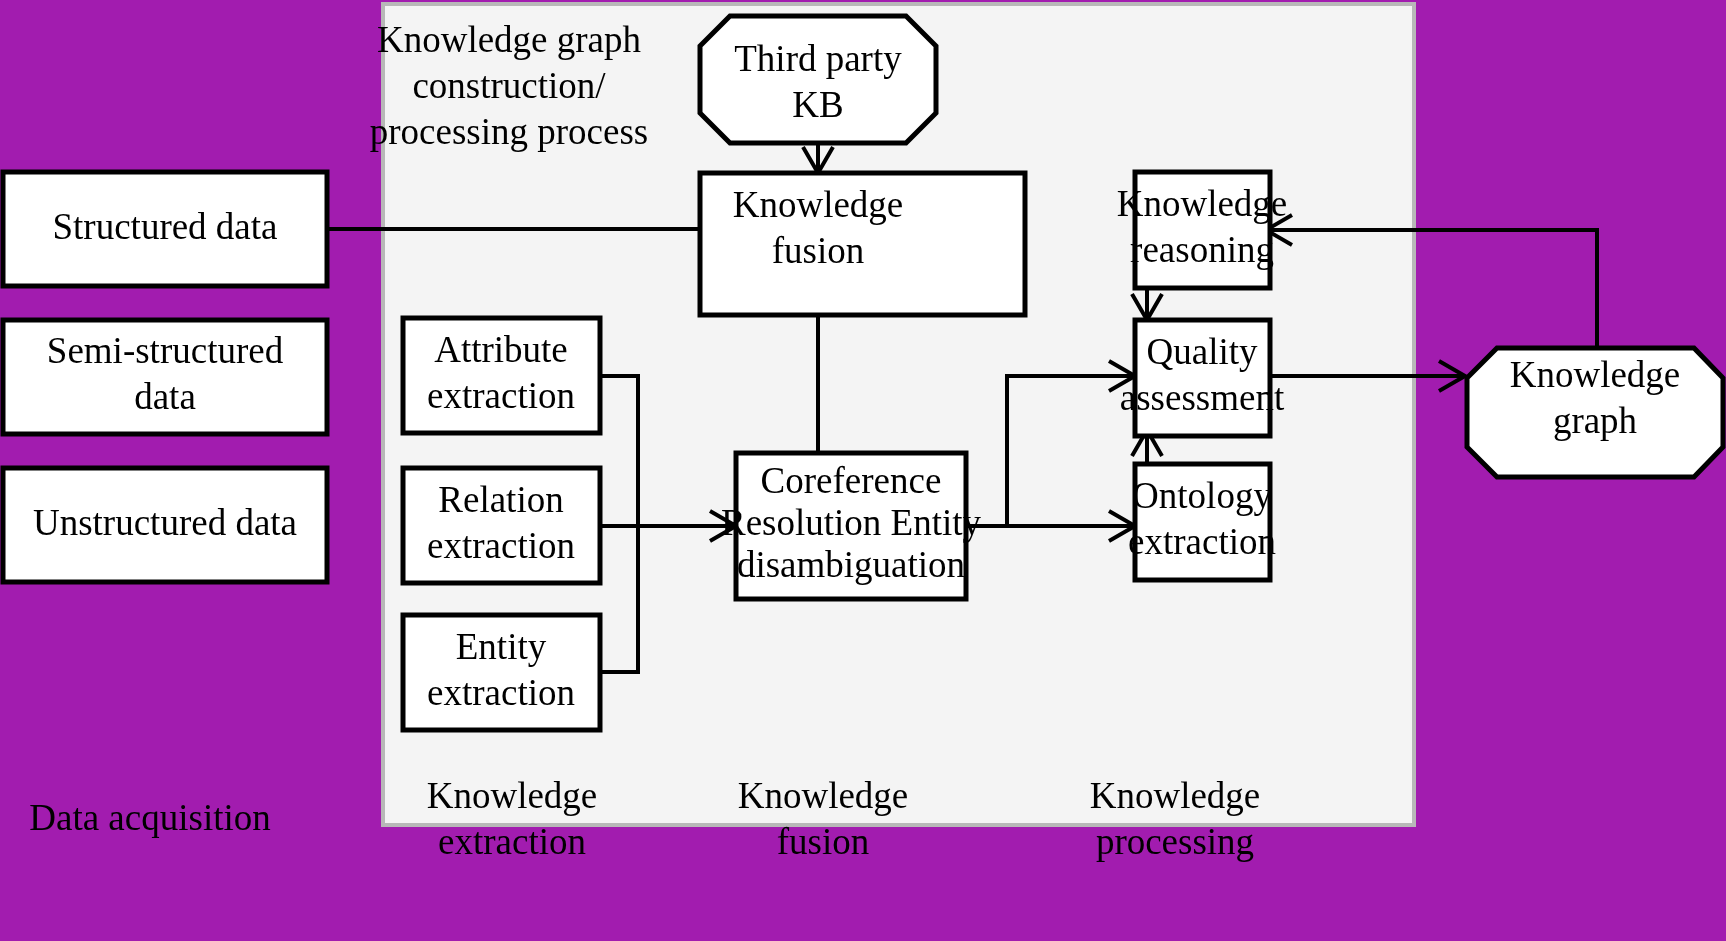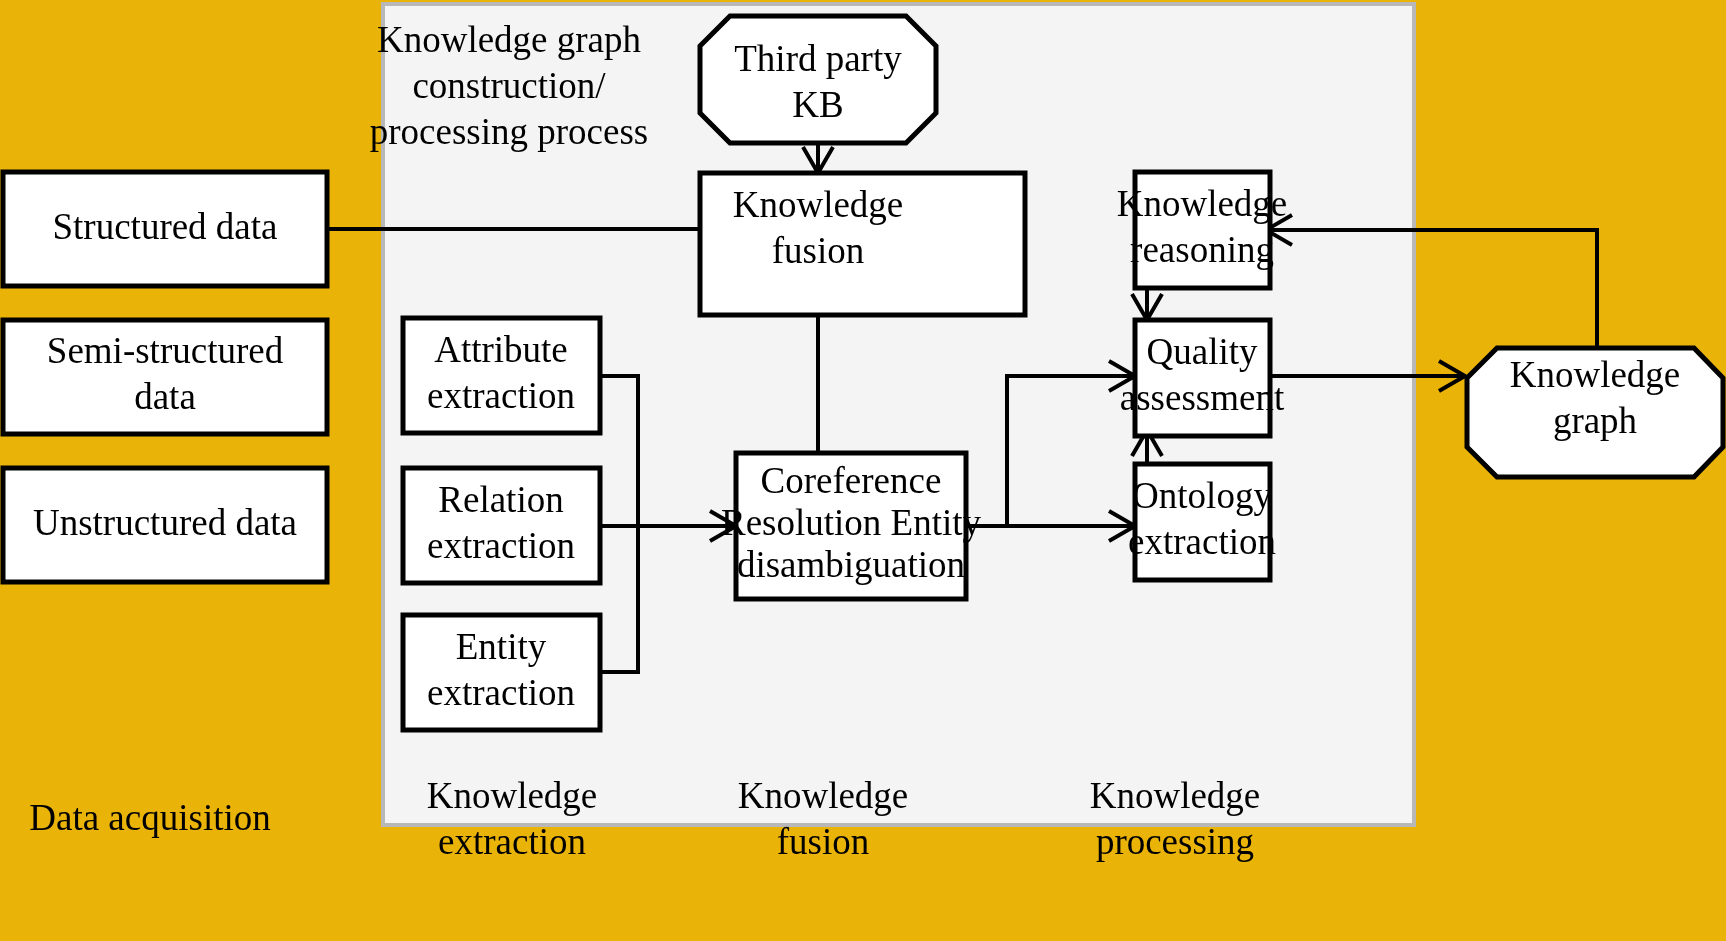--- a/index.html
+++ b/index.html
@@ -4,21 +4,21 @@
 <style>
   html, body {
     margin: 0;
     padding: 0;
     background: #ffffff;
   }
   #root {
     position: relative;
     width: 1726px;
     height: 941px;
-    background: #eab308;
+    background: #a21caf;
     font-family: "Liberation Serif", "DejaVu Serif", serif;
     overflow: hidden;
   }
   svg.diagram {
     position: absolute;
     left: 0;
     top: 0;
     width: 1726px;
     height: 941px;
   }

